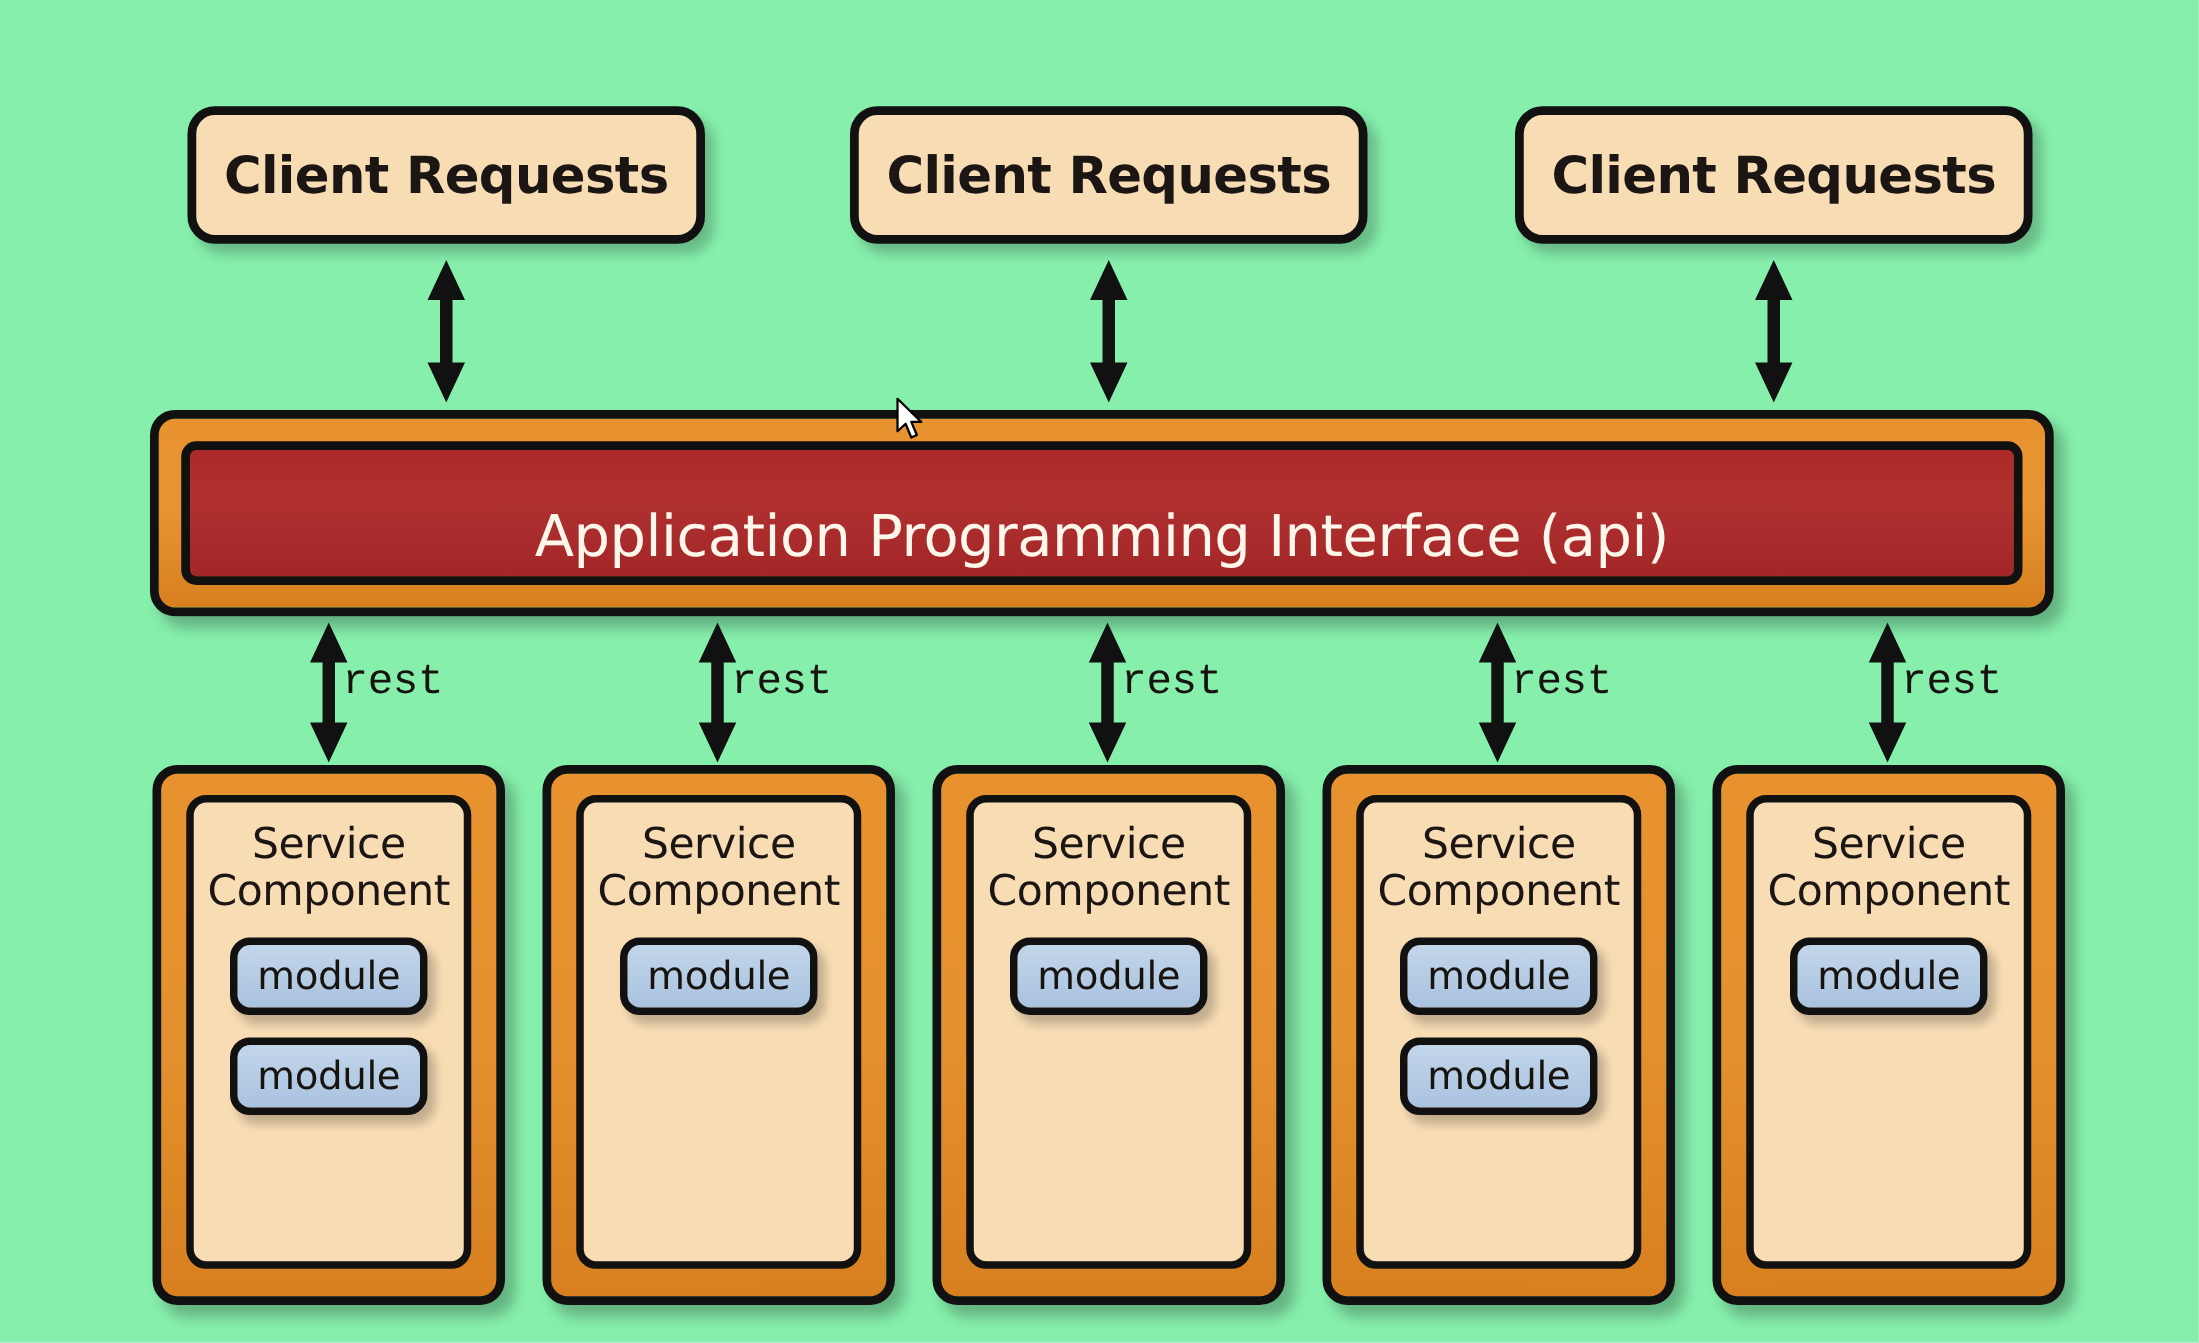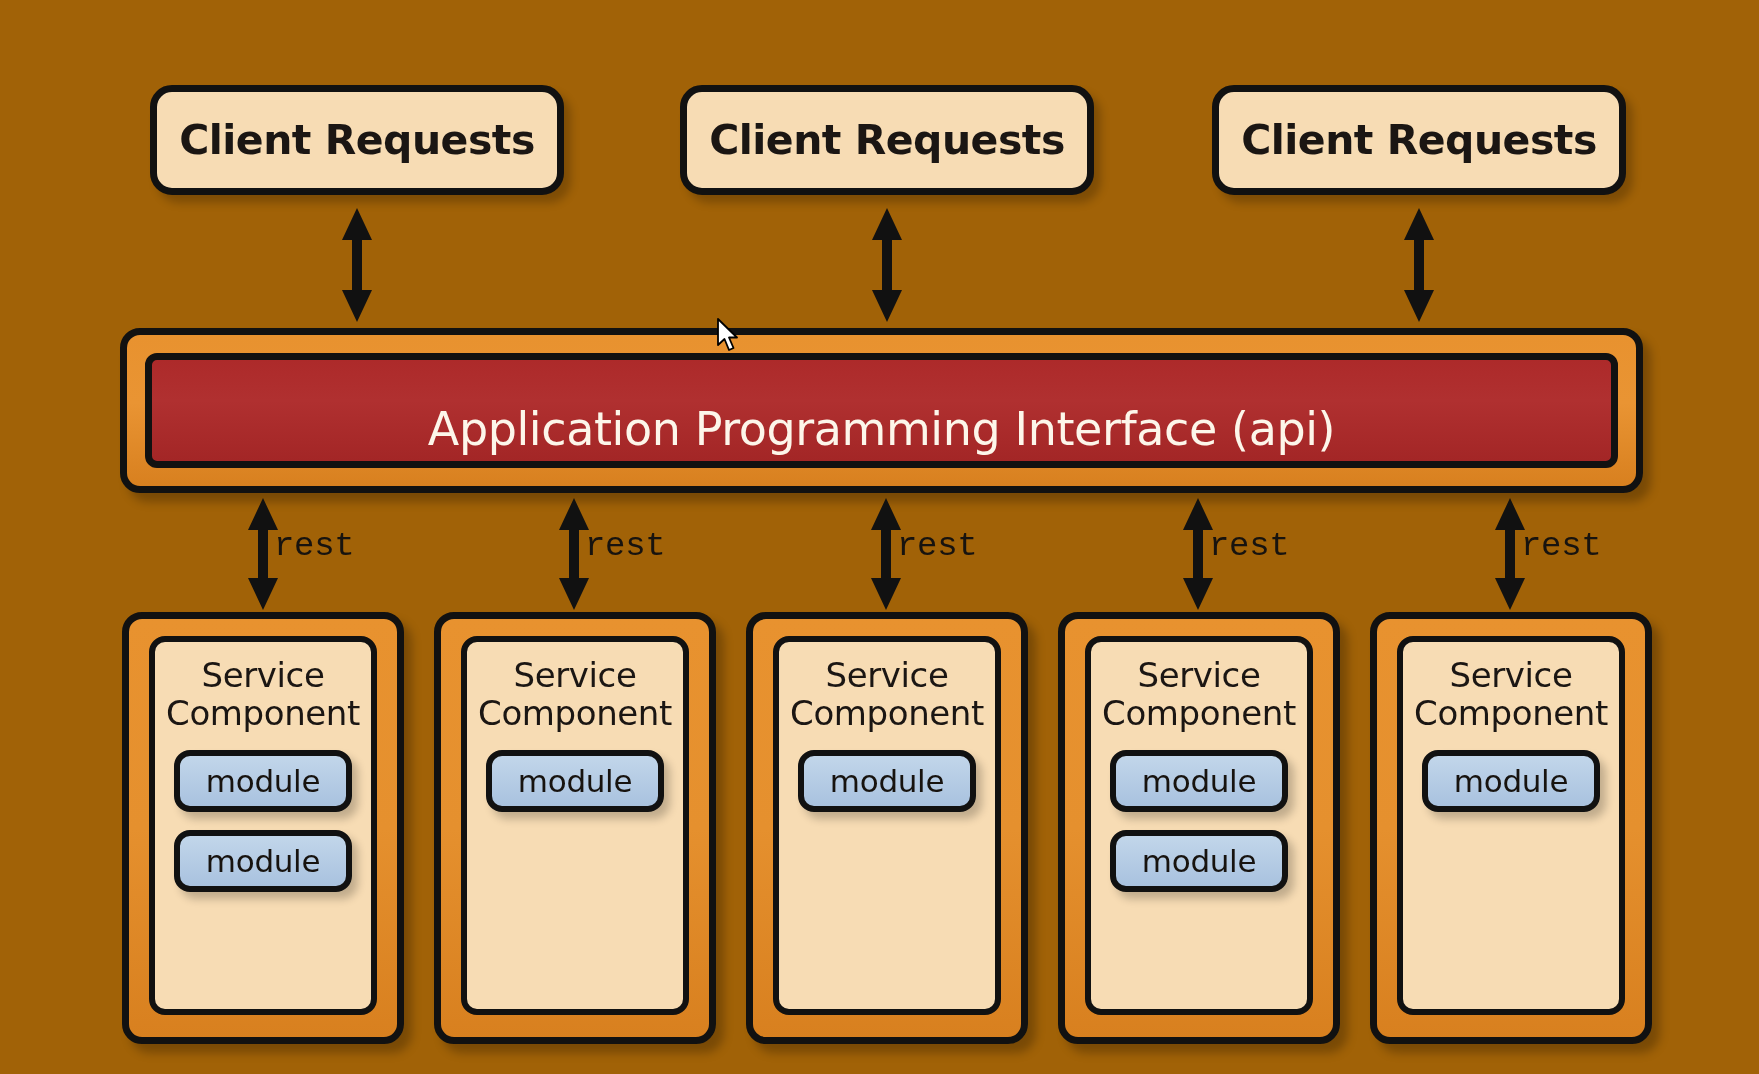--- a/index.html
+++ b/index.html
@@ -11,21 +11,21 @@
     width: 1759px;
     height: 1074px;
     font-family: "Liberation Sans", sans-serif;
     overflow: hidden;
     position: relative;
   }
   #stage {
     position: relative;
     width: 1759px;
     height: 1074px;
-    background: #a16207;
+    background: #86efac;
   }
 
   
   .client-box {
     position: absolute;
     box-sizing: border-box;
     background: #f7dcb4;
     border: 7px solid #111111;
     border-radius: 22px;
     display: flex;
@@ -107,21 +107,21 @@
     font-size: 34px;
     font-weight: 400;
     color: #1b1613;
     line-height: 1.12;
     text-align: center;
     letter-spacing: -0.4px;
   }
   .module {
     margin-top: 18px;
     box-sizing: border-box;
-    width: 178px;
+    width: 158px;
     height: 62px;
     background: linear-gradient(to bottom,#c2d6ea 0%, #b4cbe4 55%, #a9c2df 100%);
     border: 6px solid #111111;
     border-radius: 16px;
     display: flex;
     align-items: center;
     justify-content: center;
     box-shadow: 6px 7px 8px rgba(0,0,0,0.22);
   }
   .module .label {

